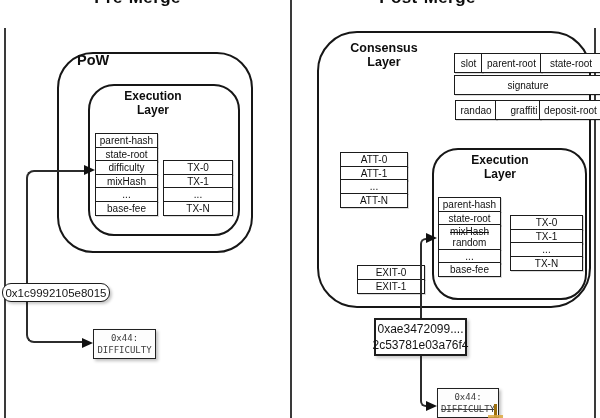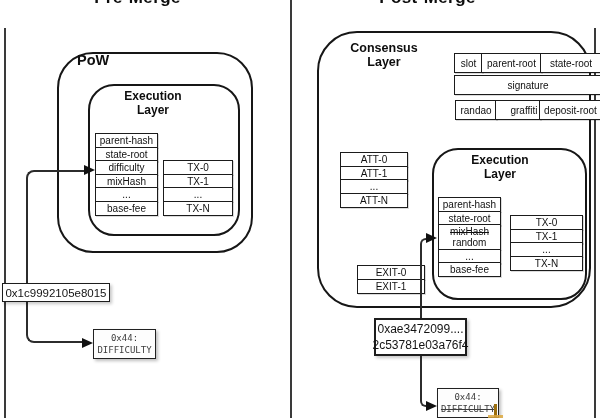--- a/index.html
+++ b/index.html
@@ -79,21 +79,21 @@
     <div class="cell">TX-0</div>
     <div class="cell">TX-1</div>
     <div class="cell">...</div>
     <div class="cell">TX-N</div>
   </div>
 
   <div class="conn" style="left:26px;top:170px;width:58px;height:173px;border-left-width:2px;border-top-width:2px;border-bottom-width:2px;border-top-left-radius:8px;border-bottom-left-radius:8px;"></div>
   <div class="arrow" style="left:84px;top:165px;"></div>
   <div class="arrow" style="left:82px;top:338px;"></div>
 
-  <div class="hexbox" style="left:2px;top:283px;width:108px;height:19px;">0x1c9992105e8015</div>
+  <div class="hexbox" style="left:2px;top:283px;width:108px;height:19px;border-radius:9px;">0x1c9992105e8015</div>
 
   <div class="slotbox" style="left:93px;top:329px;width:63px;height:30px;">
     <div>0x44:</div>
     <div>DIFFICULTY</div>
   </div>
 
   <div class="rbox" style="left:317px;top:31px;width:274px;height:277px;border-radius:40px;"></div>
   <div class="blk-title" style="left:322px;top:42px;width:82px;font-size:12.5px;">
     <div>Consensus</div>
     <div>Layer</div>

